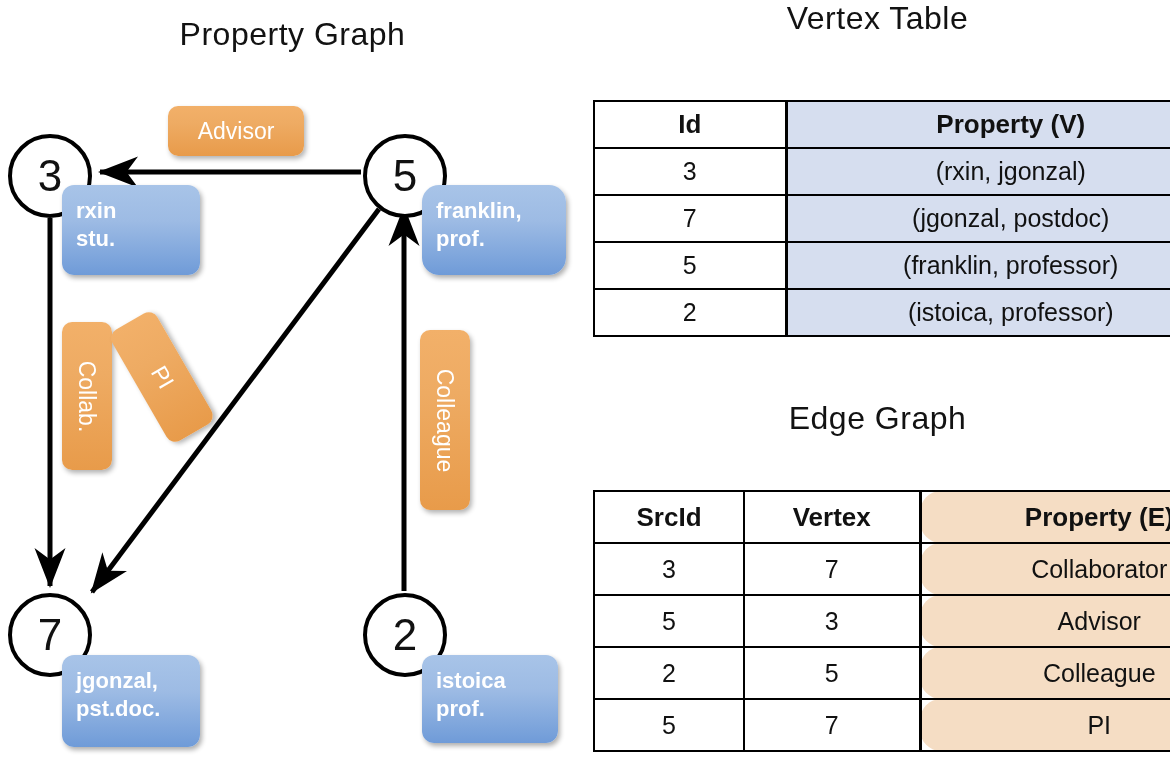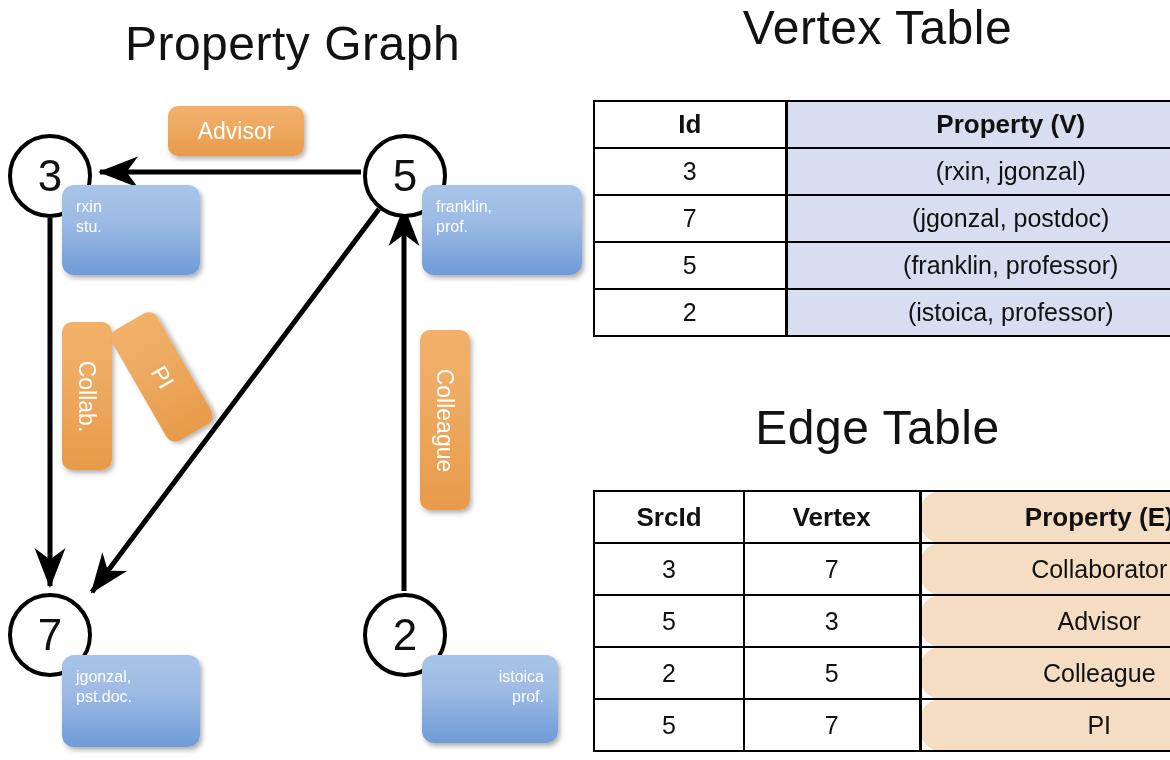--- a/index.html
+++ b/index.html
@@ -5,21 +5,21 @@
   html,body{margin:0;padding:0;background:#ffffff;}
   body{
     width:1170px;height:760px;position:relative;overflow:hidden;
     font-family:"Liberation Sans", sans-serif;
     color:#000;
   }
   .title{
     position:absolute;
     font-family:"Liberation Sans", sans-serif;
     font-weight:300;
-    font-size:48px;
+    font-size:32px;
     letter-spacing:0.5px;
     color:#121212;
     white-space:nowrap;
     text-align:center;
   }
   #title-property-graph{left:0;top:16px;width:585px;}
   #title-vertex-table{left:585px;top:0;width:585px;}
   #title-edge-table{left:585px;top:400px;width:585px;}
 
   
@@ -42,31 +42,31 @@
   #vertex-5{left:363px;top:134px;}
   #vertex-7{left:8px;top:593px;}
   #vertex-2{left:363px;top:593px;}
 
   .prop-box{
     position:absolute;
     border-radius:12px;
     background:linear-gradient(to bottom,#a8c4e8 0%,#9dbbe4 40%,#6f9bd8 100%);
     box-shadow:2px 3px 5px rgba(0,0,0,0.32);
     color:#ffffff;
-    font-size:16px;
-    font-weight:400;
+    font-size:22px;
+    font-weight:700;
     line-height:1.25;
     padding:12px 14px 12px 14px;
     box-sizing:border-box;
     z-index:6;
   }
   #prop-rxin{left:62px;top:185px;width:138px;height:90px;}
-  #prop-franklin{left:422px;top:185px;width:160px;height:90px;}
+  #prop-franklin{left:422px;top:185px;width:144px;height:90px;border-radius:17px;}
   #prop-jgonzal{left:62px;top:655px;width:138px;height:92px;}
-  #prop-istoica{left:422px;top:655px;width:136px;height:88px;text-align:right;}
+  #prop-istoica{left:422px;top:655px;width:136px;height:88px;}
 
   .edge-label{
     position:absolute;
     border-radius:10px;
     background:linear-gradient(to bottom,#f2b069 0%,#eeab63 35%,#e89b4a 100%);
     box-shadow:2px 3px 5px rgba(0,0,0,0.3);
     color:#ffffff;
     font-size:23px;
     font-weight:300;
     display:flex;align-items:center;justify-content:center;
@@ -109,21 +109,21 @@
   #edge-table .prop-col{background:#f5ddc4;border-left-width:3px;border-radius:21px;}
 
   #vertex-table tr{height:47px;}
   #edge-table tr{height:52px;}
 </style>
 </head>
 <body>
 
 <div class="title" id="title-property-graph">Property Graph</div>
 <div class="title" id="title-vertex-table">Vertex Table</div>
-<div class="title" id="title-edge-table">Edge Table</div>
+<div class="title" id="title-edge-table">Edge Graph</div>
 
 <div id="graph-panel">
 
   <svg id="graph-edges" viewBox="0 0 585 760">
     <defs>
       <marker id="arrowhead" markerWidth="9" markerHeight="9" refX="7.6" refY="3.2" orient="auto" markerUnits="strokeWidth">
         <path d="M0,0.1 L8,3.2 L0,6.3 L2.3,3.2 Z" fill="#000"></path>
       </marker>
     </defs>
 

